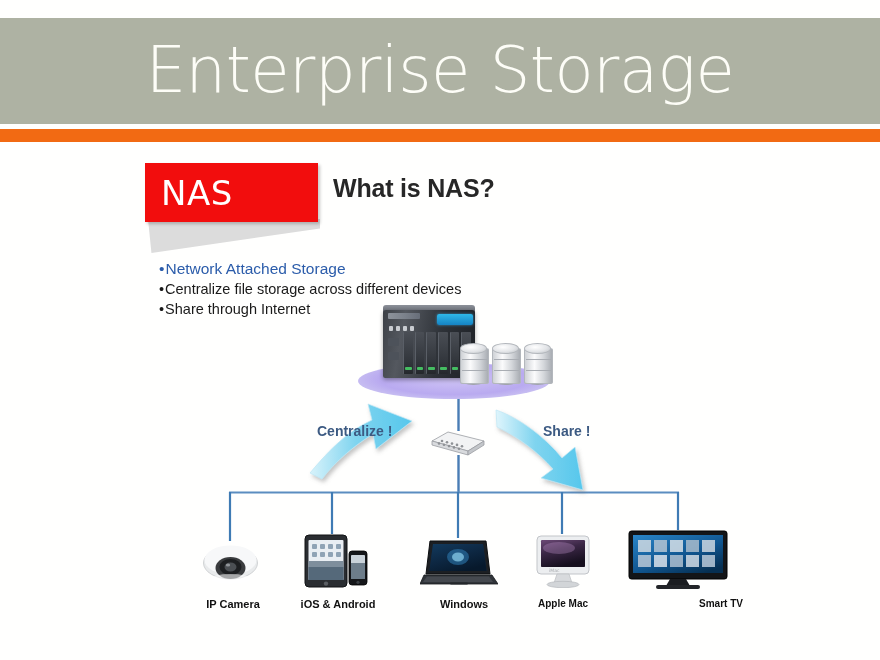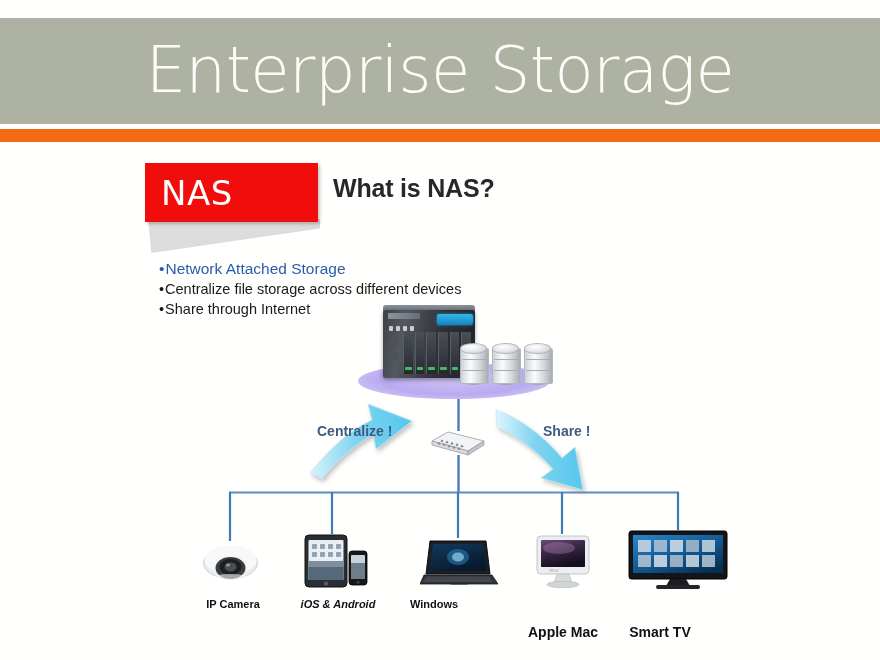--- a/index.html
+++ b/index.html
@@ -241,21 +241,21 @@
     position: absolute;
     font-family: "Liberation Sans", sans-serif;
     font-weight: bold;
     font-size: 11px;
     color: #111111;
     text-align: center;
     white-space: nowrap;
     transform: translateX(-50%);
     top: 598px;
   }
-  .dev-label.small { font-size: 14px; margin-top: 26px; }
+  .dev-label.small { font-size: 10px; }
 
   
   .device { position: absolute; }
 </style>
 </head>
 <body>
 
 <div id="slide">
 
   <div class="title-band"></div>
@@ -471,19 +471,19 @@
         <rect x="26" y="25" width="13" height="12" fill="#dae2ea" opacity="0.85"></rect>
         <rect x="42" y="25" width="13" height="12" fill="#aebfd0" opacity="0.85"></rect>
         <rect x="58" y="25" width="13" height="12" fill="#d2dce5" opacity="0.85"></rect>
         <rect x="74" y="25" width="13" height="12" fill="#bac9d8" opacity="0.85"></rect>
       </g>
       <polygon points="42,49 58,49 62,56 38,56" fill="#1b1d21"></polygon>
       <rect x="28" y="55" width="44" height="4" rx="2" fill="#232529"></rect>
     </svg>
 
     <div class="dev-label" style="left:233px;">IP Camera</div>
-    <div class="dev-label" style="left:338px;font-style:italic;">iOS &amp; Android</div>
-    <div class="dev-label" style="left:434px;text-align:center;">Windows</div>
+    <div class="dev-label" style="left:338px;">iOS &amp; Android</div>
+    <div class="dev-label" style="left:464px;text-align:center;">Windows</div>
     <div class="dev-label small" style="left:563px;">Apple Mac</div>
-    <div class="dev-label small" style="left:646px;padding-left:28px;">Smart TV</div>
+    <div class="dev-label small" style="left:707px;padding-left:28px;">Smart TV</div>
 
   </div>
 </div>
 
 </body></html>

